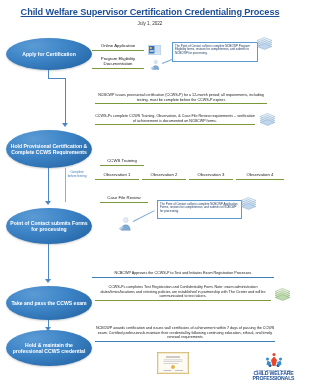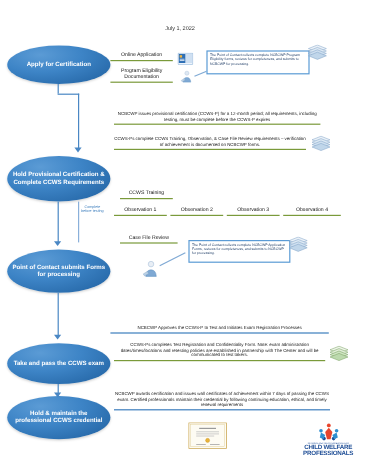--- a/index.html
+++ b/index.html
@@ -104,20 +104,21 @@
   .side-note {
     position: absolute;
     font-size: 3.1px; color: #3d7ebd; text-align: center; line-height: 1.3;
   }
 </style>
 </head>
 <body>
 
 <div class="page">
 
+  <div class="title">Child Welfare Supervisor Certification Credentialing Process</div>
   <div class="subtitle">July 1, 2022</div>
 
   <div class="ellipse e1">Apply for Certification</div>
   <div class="ellipse e2">Hold Provisional Certification &amp; Complete CCWS Requirements</div>
   <div class="ellipse e3">Point of Contact submits Forms for processing</div>
   <div class="ellipse e4">Take and pass the CCWS exam</div>
   <div class="ellipse e5">Hold &amp; maintain the professional CCWS credential</div>
 
   <div class="conn vline" style="left:48px; top:70px; height:8px;"></div>
   <div class="conn hline" style="left:48px; top:78px; width:18px;"></div>

